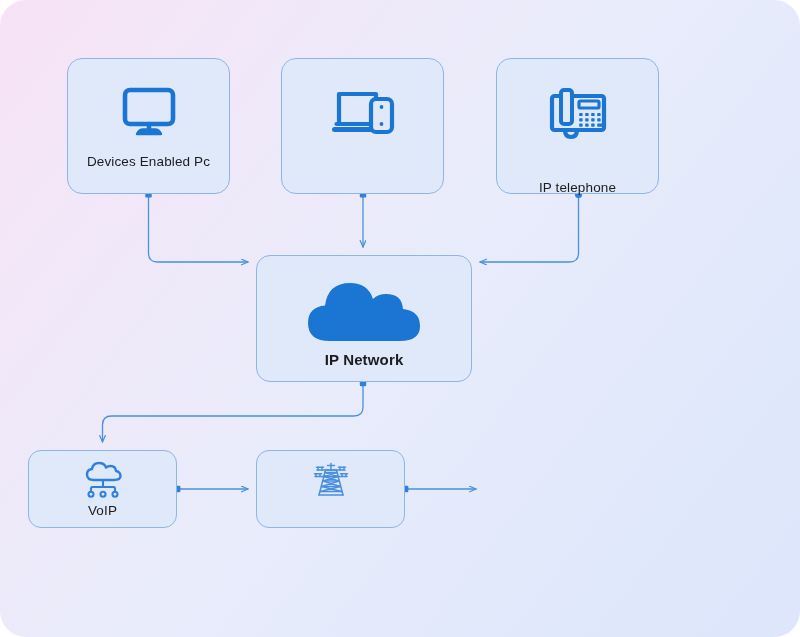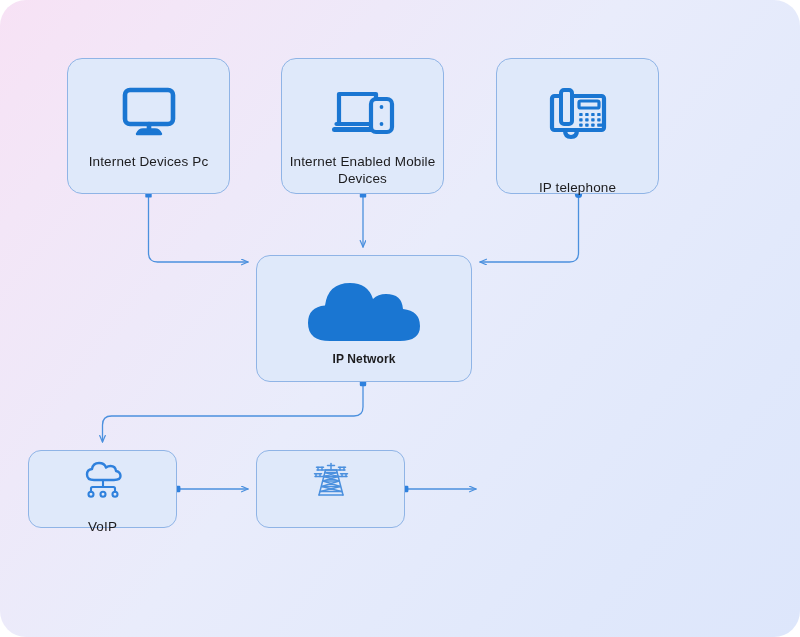--- a/index.html
+++ b/index.html
@@ -73,31 +73,31 @@
     left: 256px;
     top: 255px;
     width: 216px;
     height: 127px;
     border-radius: 14px;
   }
   #node-ipnet .node-icon { margin-top: 17px; height: 72px; }
   #node-ipnet .node-label {
     margin-top: 6px;
     font-weight: bold;
-    font-size: 12px;
+    font-size: 15px;
   }
 
   
   .bot-node {
     height: 78px;
     top: 450px;
     border-radius: 13px;
   }
   .bot-node .node-icon { margin-top: 10px; height: 38px; }
-  .bot-node .node-label { margin-top: 19px; }
+  .bot-node .node-label { margin-top: 3px; }
   #node-voip { left: 28px;  width: 149px; }
   #node-ptsn { left: 256px; width: 149px; }
   #node-prospect { left: 484px; width: 149px; }
 </style>
 </head>
 <body>
 
 <div id="stage">
 
   <svg id="wires" viewBox="0 0 800 637" xmlns="http://www.w3.org/2000/svg">
@@ -136,38 +136,37 @@
   </svg>
 
   <div class="node top-node" id="node-pc">
     <div class="node-icon">
       <svg width="62" height="54" viewBox="0 0 62 54" xmlns="http://www.w3.org/2000/svg">
         <rect x="7" y="4" width="48" height="34" rx="5" ry="5" fill="none" stroke="#1a76d2" stroke-width="4.6"></rect>
         <path d="M31,38 L31,44" stroke="#1a76d2" stroke-width="4.6" stroke-linecap="round"></path>
         <path d="M19,48 Q21,43.5 25,43.5 L37,43.5 Q41,43.5 43,48 Z" fill="#1a76d2" stroke="#1a76d2" stroke-width="2.4" stroke-linejoin="round"></path>
       </svg>
     </div>
-    <div class="node-label">Internet Devices Pc</div>
+    <div class="node-label">Devices Enabled Pc</div>
   </div>
 
   <div class="node top-node" id="node-mobile">
     <div class="node-icon">
       <svg width="66" height="54" viewBox="0 0 66 54" xmlns="http://www.w3.org/2000/svg">
 
         <path d="M9,8 L46,8 L46,38 L9,38 Z" fill="none" stroke="#1a76d2" stroke-width="4.2" stroke-linejoin="round"></path>
 
         <path d="M4.5,43.5 L52,43.5" stroke="#1a76d2" stroke-width="5" stroke-linecap="round"></path>
         <path d="M6.5,38 L48,38" stroke="#1a76d2" stroke-width="4.2" stroke-linecap="round"></path>
 
         <rect x="41" y="13" width="21" height="33" rx="5" ry="5" fill="#dfe9fa" stroke="#1a76d2" stroke-width="4.2"></rect>
         <circle cx="51.5" cy="21" r="1.9" fill="#1a76d2"></circle>
         <circle cx="51.5" cy="38" r="1.9" fill="#1a76d2"></circle>
       </svg>
     </div>
-    <div class="node-label">Internet Enabled Mobile Devices</div>
   </div>
 
   <div class="node top-node" id="node-phone">
     <div class="node-icon">
       <svg width="64" height="54" viewBox="0 0 64 54" xmlns="http://www.w3.org/2000/svg">
 
         <rect x="6" y="10" width="52" height="34" rx="2.5" ry="2.5" fill="none" stroke="#1a76d2" stroke-width="4.2"></rect>
 
         <path d="M19,44 Q19,51 25,51 Q31,51 31,44" fill="none" stroke="#1a76d2" stroke-width="4.2" stroke-linecap="round"></path>
 

